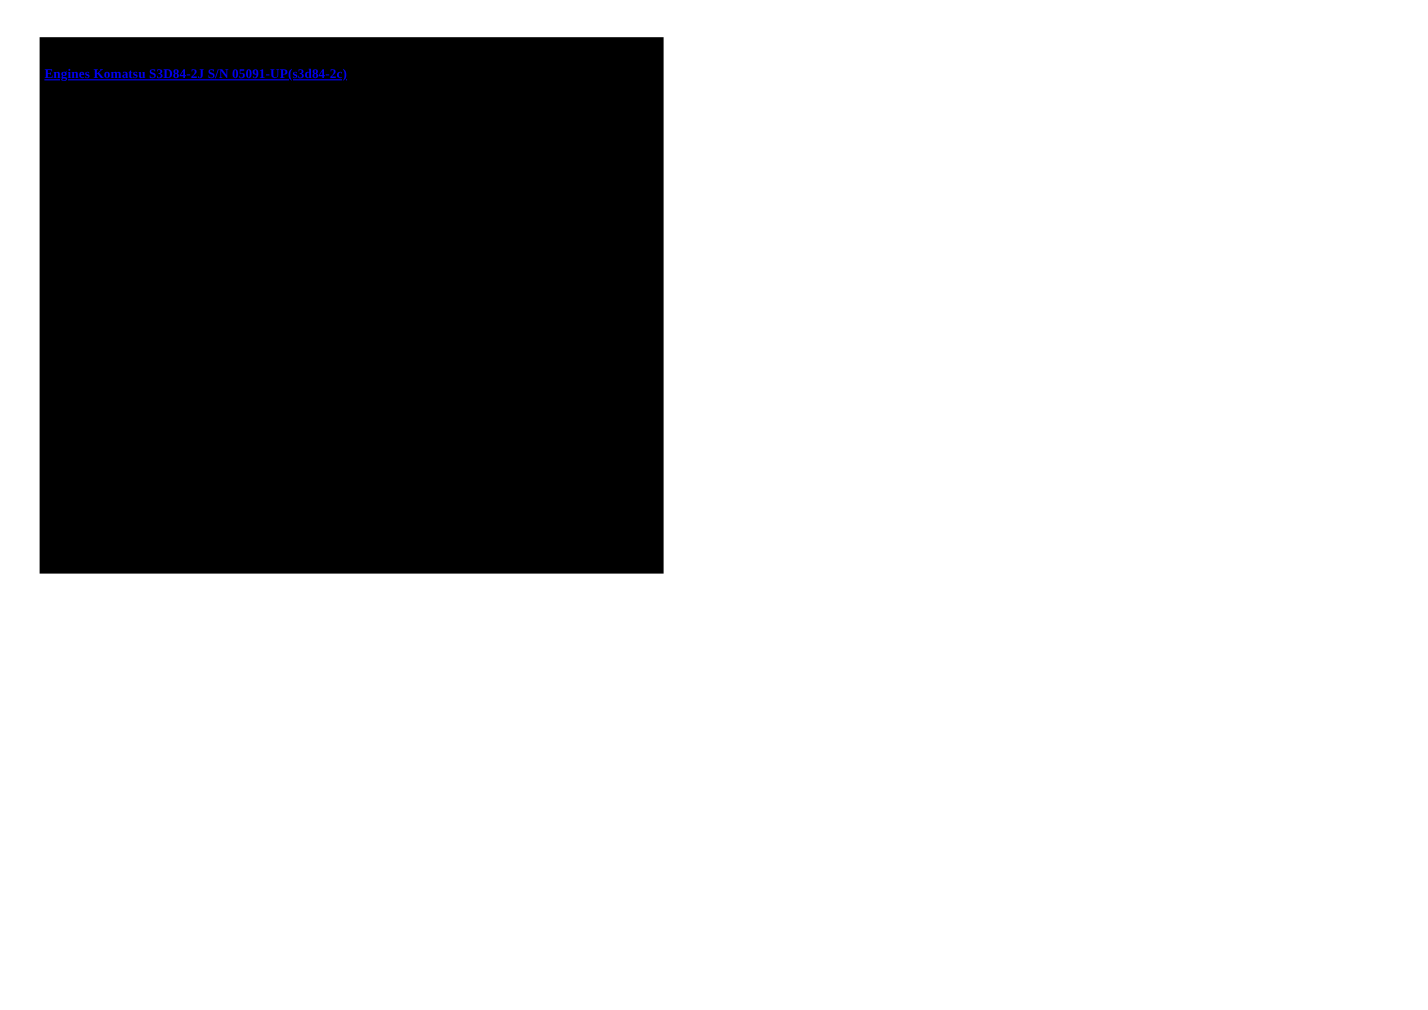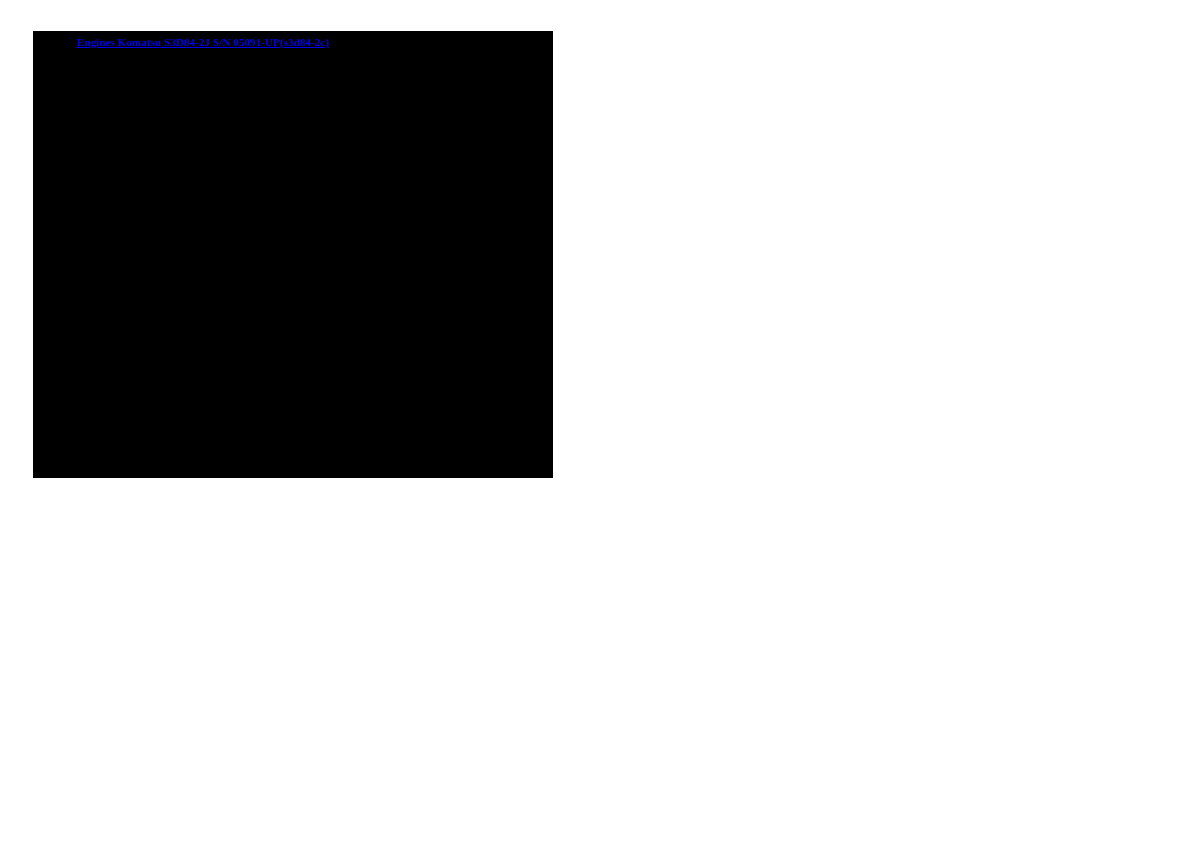--- a/index.html
+++ b/index.html
@@ -2,25 +2,25 @@
 <html><head>
 <meta charset="utf-8">
 <style>
   html,body{margin:0;padding:0;background:#ffffff;}
   body{width:1190px;height:842px;position:relative;overflow:hidden;
        font-family:"Liberation Serif",serif;}
 
   
   #left-panel{position:absolute;left:33px;top:31px;width:520px;height:447px;
               background:#000000;}
-  #catalog-link{position:absolute;left:37px;top:36px;
+  #catalog-link{position:absolute;left:37px;top:56px;
                 font-family:"Liberation Serif",serif;
                 font-size:11px;font-weight:bold;color:#0000ee;
                 text-decoration:underline;letter-spacing:.1px;
-                white-space:nowrap;cursor:pointer;margin-left:40px;}
+                white-space:nowrap;cursor:pointer;}
 
   
   #right-panel{position:absolute;left:620px;top:18px;width:570px;height:760px;
                background:#ffffff;}
 </style>
 </head>
 <body>
 
 <div id="left-panel"></div>
 <a id="catalog-link" href="#">Engines Komatsu S3D84-2J S/N 05091-UP(s3d84-2c)</a>

